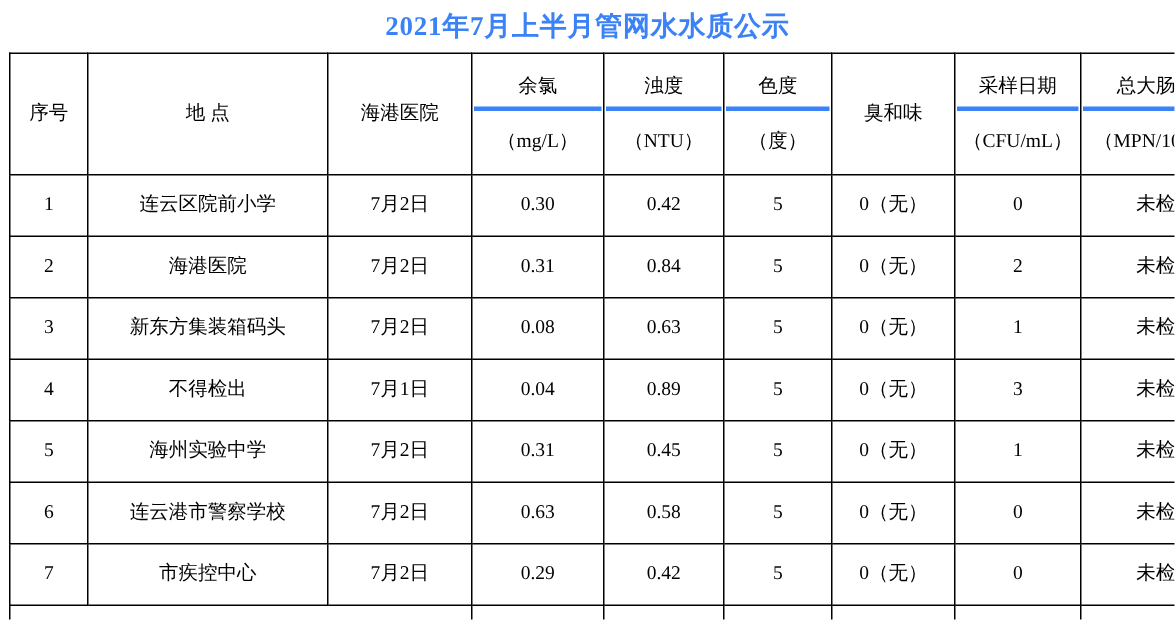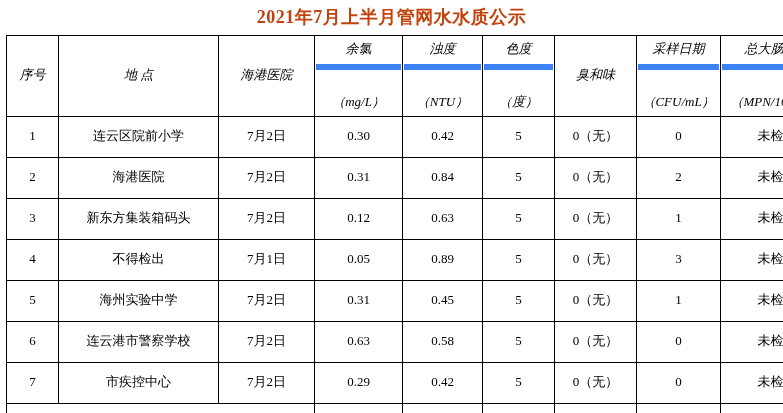--- a/index.html
+++ b/index.html
@@ -19,54 +19,52 @@
     height: 413px;
     box-sizing: border-box;
     padding: 4px 6px 6px 6px;
     display: flex;
     flex-direction: column;
   }
   .title {
     text-align: center;
     font-size: 18px;
     font-weight: bold;
-    color: #c2410c;
+    color: #3b82f6;
     letter-spacing: 0.5px;
     padding: 3px 0 6px 0;
     line-height: 1.2;
   }
   table.wq {
     border-collapse: collapse;
     width: 771px;
     table-layout: fixed;
   }
   table.wq td {
     border: 1px solid #000000;
     text-align: center;
     vertical-align: middle;
     font-size: 13px;
     line-height: 1.25;
     padding: 2px 1px;
   }
   .hdr {
     height: 76px;
-    font-style: italic;
   }
   .hdr .l1 {
     display: block;
     padding-bottom: 6px;
   }
   .hdr .l2 {
     display: block;
-    border-top: 6px solid #3b82f6;
-    padding-top: 24px;
+    border-top: 3px solid #3b82f6;
+    padding-top: 12px;
   }
   .hdr-plain {
     height: 76px;
-    font-style: italic;
   }
   .row td {
     height: 36px;
   }
   .foot td {
     height: 30px;
   }
   .c-no { width: 52px; }
   .c-loc { width: 160px; }
   .c-date { width: 96px; }
@@ -153,33 +151,33 @@
         <td>5</td>
         <td>0（无）</td>
         <td>2</td>
         <td>未检出</td>
       </tr>
 
       <tr class="row">
         <td>3</td>
         <td>新东方集装箱码头</td>
         <td>7月2日</td>
-        <td>0.12</td>
+        <td>0.08</td>
         <td>0.63</td>
         <td>5</td>
         <td>0（无）</td>
         <td>1</td>
         <td>未检出</td>
       </tr>
 
       <tr class="row">
         <td>4</td>
         <td>不得检出</td>
         <td>7月1日</td>
-        <td>0.05</td>
+        <td>0.04</td>
         <td>0.89</td>
         <td>5</td>
         <td>0（无）</td>
         <td>3</td>
         <td>未检出</td>
       </tr>
 
       <tr class="row">
         <td>5</td>
         <td>海州实验中学</td>

